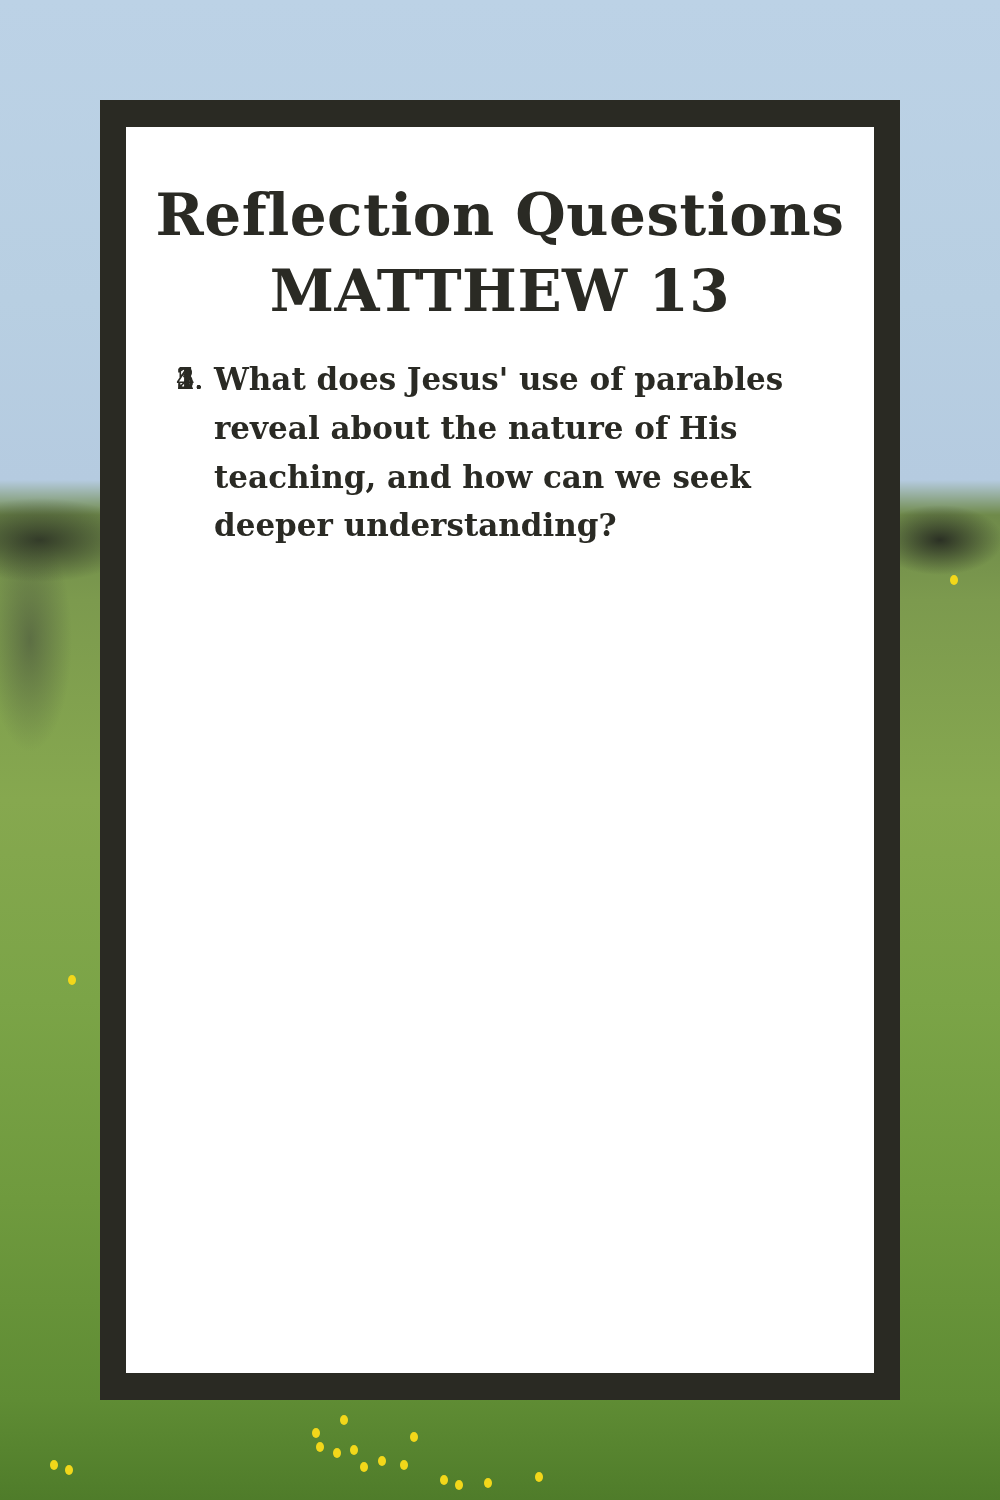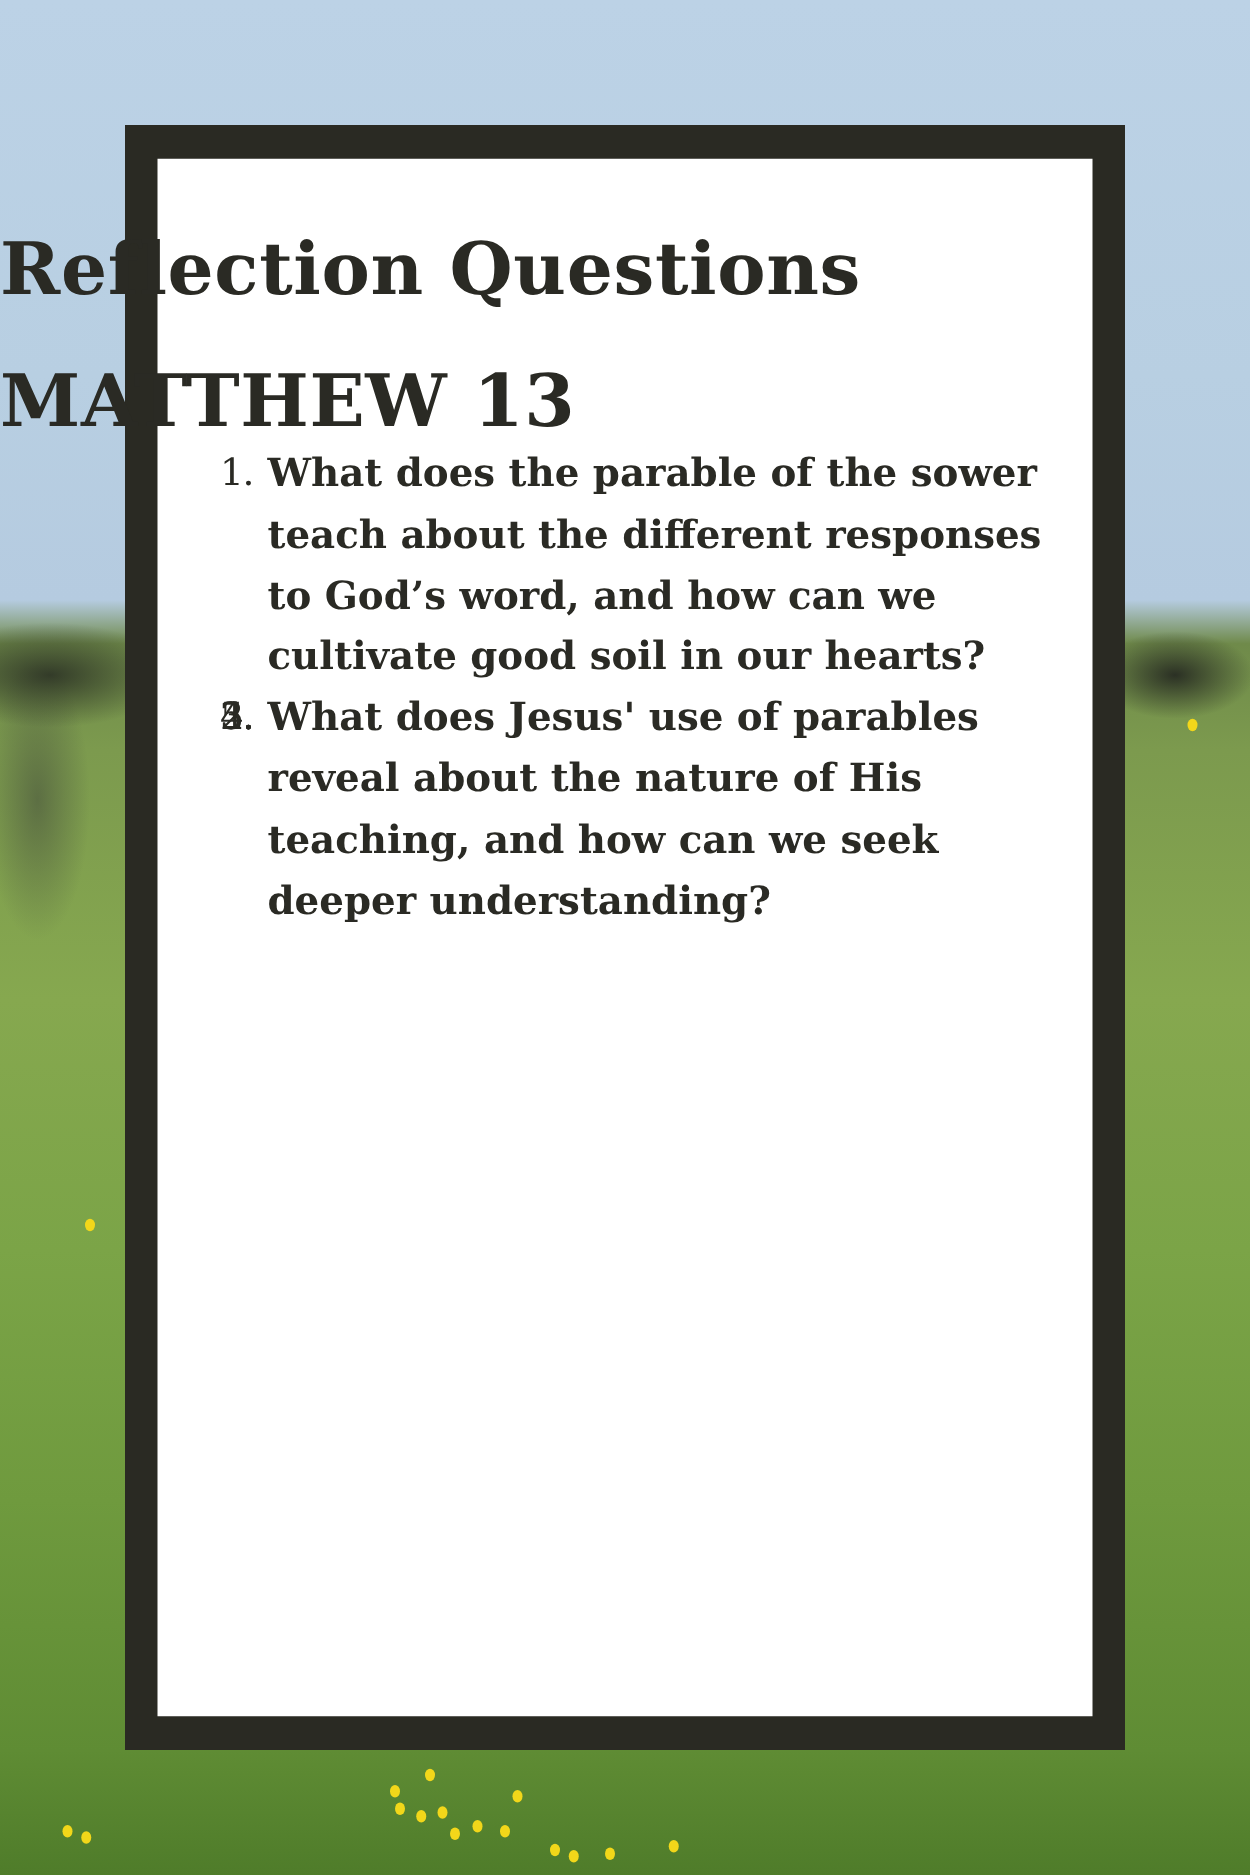--- a/index.html
+++ b/index.html
@@ -24,26 +24,26 @@
     }
     .frame {
       position:absolute; left:100px; top:100px; width:800px; height:1300px;
       background:#2a2a23; box-sizing:border-box;
     }
     .card {
       position:absolute; left:126px; top:127px; width:748px; height:1246px;
       background:#ffffff;
     }
     .title {
-      position:absolute; left:0; right:0; 
+      position:absolute; left:0; right:0; text-align:center;
       font-weight:bold; color:#2a2a24; letter-spacing:0.5px;
       font-size:58px; line-height:70px; margin:0;
     }
     .t1 { top:180px; }
-    .t2 { top:286px; }
+    .t2 { top:256px; }
     .list {
       position:absolute; left:176px; top:355px; width:680px;
       margin:0; padding:0; list-style:none;
       color:#2a2a24;
     }
     .item { position:relative; padding-left:38px; font-size:31px; line-height:48.8px; font-weight:bold; }
     .num {
       position:absolute; left:0; top:0; font-weight:normal;
       font-size:30px; letter-spacing:-1px;
     }
@@ -74,21 +74,20 @@
 <div class="frame"></div>
 
 <div class="card"></div>
 
 <h1 class="title t1">Reflection Questions</h1>
 <h2 class="title t2">MATTHEW 13</h2>
 
 <ol class="list">
   <li class="item">
     <span class="num">1.</span>
-    <span>What does the parable of the sower teach about the different responses to God’s word, and how can we cultivate good soil in our hearts?</span>
   </li>
   <li class="item">
     <span class="num">2.</span>
   </li>
   <li class="item">
     <span class="num">3.</span>
   </li>
   <li class="item">
     <span class="num">4.</span>
   </li>

